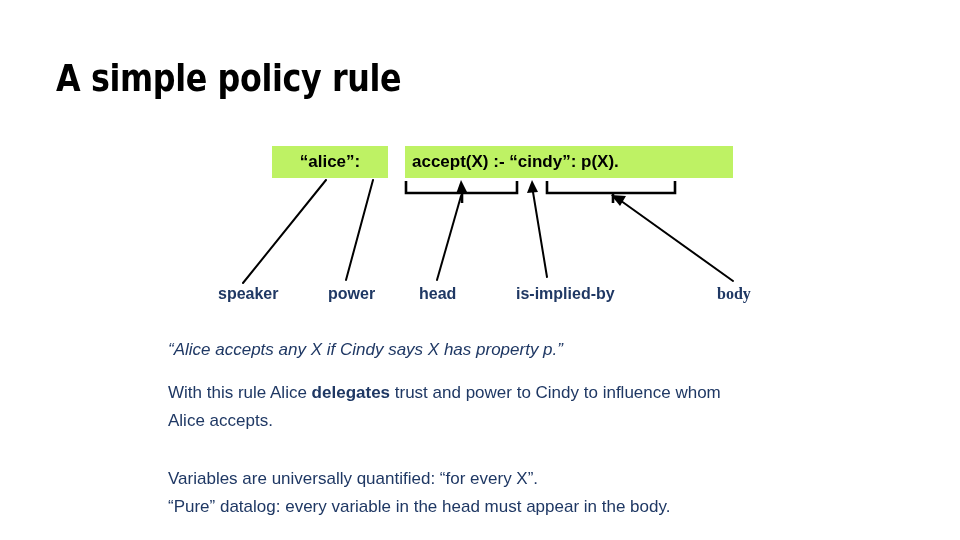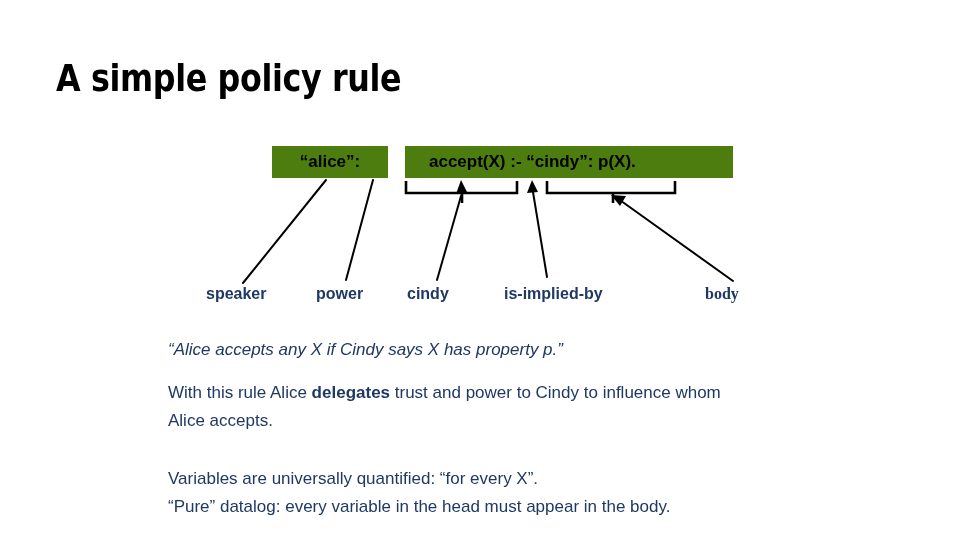--- a/index.html
+++ b/index.html
@@ -34,52 +34,53 @@
     letter-spacing: -0.4px;
     font-family: "DejaVu Sans Condensed", "Liberation Sans Narrow", "Liberation Sans", sans-serif;
     transform: scaleX(0.93);
     transform-origin: left top;
     white-space: nowrap;
   }
 
   
   .code-box {
     position: absolute;
-    background: #4d7c0f;
+    background: #bef264;
     color: #000000;
     font-weight: bold;
     font-size: 17px;
     line-height: 32px;
     height: 32px;
     white-space: nowrap;
     font-family: "Liberation Sans", sans-serif;
   }
   #code-speaker {
     left: 272px;
     top: 146px;
     width: 116px;
     text-align: center;
   }
   #code-rule {
     left: 405px;
     top: 146px;
     width: 328px;
-    padding-left: 24px;
+    padding-left: 7px;
     box-sizing: border-box;
     text-align: left;
   }
 
   
   .lbl {
     position: absolute;
     font-weight: bold;
     font-size: 16px;
     color: #1F3864;
     white-space: nowrap;
     font-family: "Liberation Sans", sans-serif;
+    margin-left: 12px;
   }
   #lbl-speaker      { left: 206px; top: 285px; }
   #lbl-says         { left: 316px; top: 285px; }
   #lbl-head         { left: 407px; top: 285px; }
   #lbl-is-implied   { left: 504px; top: 285px; text-align: right; }
   #lbl-body         { left: 705px; top: 285px; font-family: Liberation Serif, serif; }
 
   
   .para {
     position: absolute;
@@ -153,21 +154,21 @@
       <polygon points="461,180 456,194 467,192"></polygon>
 
       <polygon points="532,180 527,193 538,192"></polygon>
 
       <polygon points="611,195 626,196 620,206"></polygon>
     </g>
   </svg>
 
   <div class="lbl" id="lbl-speaker">speaker</div>
   <div class="lbl" id="lbl-says">power</div>
-  <div class="lbl" id="lbl-head">cindy</div>
+  <div class="lbl" id="lbl-head">head</div>
   <div class="lbl" id="lbl-is-implied">is-implied-by</div>
   <div class="lbl" id="lbl-body">body</div>
 
   <div class="para" id="para-delegate"><span>With this rule Alice </span><b>delegates</b><span> trust and power to Cindy to influence whom Alice accepts.</span></div>
 
   <div class="para" id="para-quote">“Alice accepts any X if Cindy says X has property p.”</div>
 
   <div class="para" id="para-vars"><span>Variables are universally quantified: “for every X”.</span><br><span>“Pure” datalog: every variable in the head must appear in the body.</span></div>
 
 </div>

